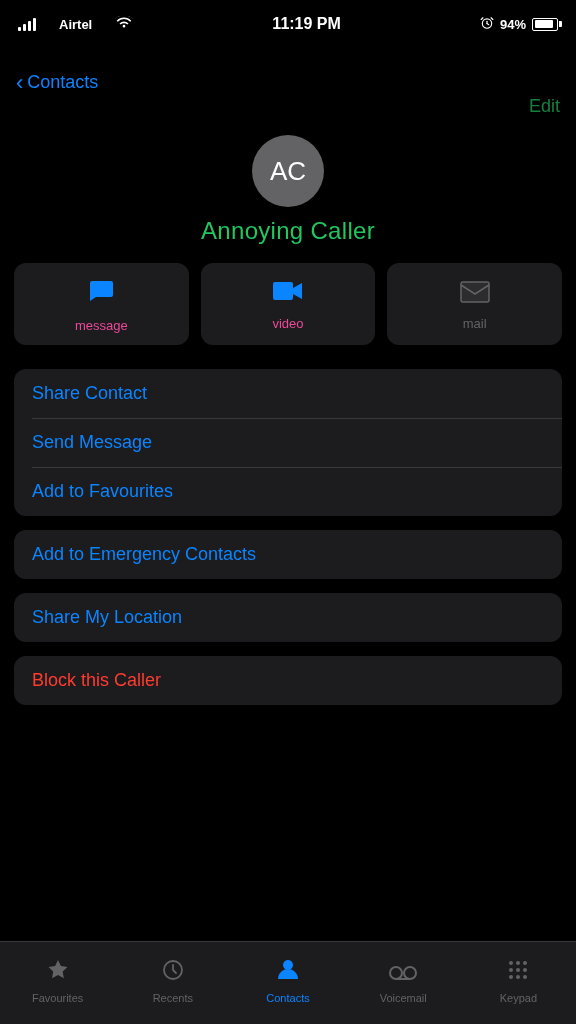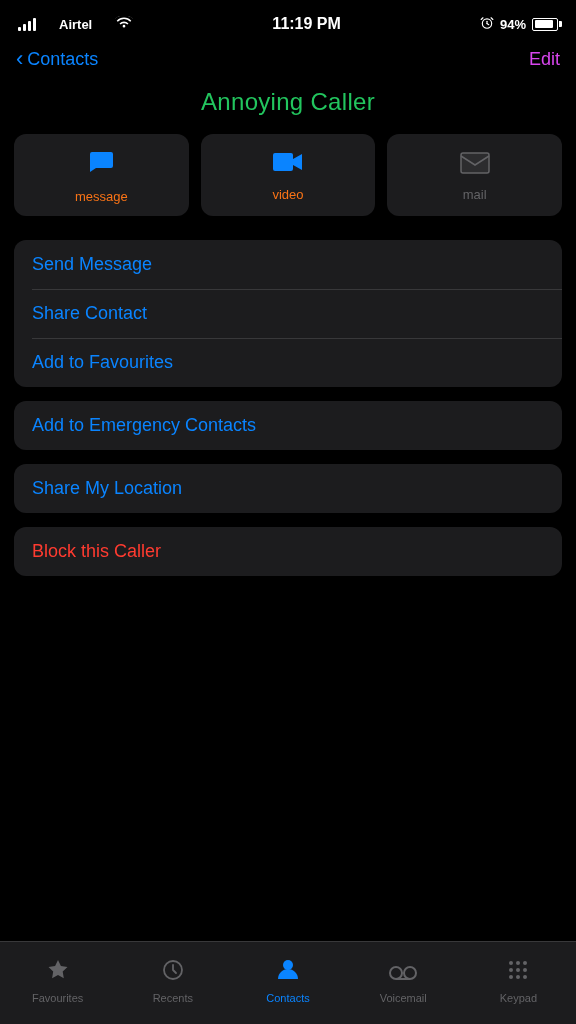--- a/index.html
+++ b/index.html
@@ -98,24 +98,25 @@
       font-size: 18px;
       font-weight: 400;
       cursor: pointer;
     }
     .back-chevron {
       font-size: 22px;
       line-height: 1;
       font-weight: 300;
     }
     .edit-btn {
-      color: #d946ef;
+      color: #15803d;
       font-size: 18px;
       font-weight: 400;
       cursor: pointer;
+      margin-top: 48px;
     }
 
     
     .contact-header {
       display: flex;
       flex-direction: column;
       align-items: center;
       padding: 8px 0 18px;
     }
     .avatar-circle {
@@ -166,21 +167,21 @@
       color: #0A84FF;
     }
     .action-btn.inactive .icon {
       color: #636366;
     }
     .action-btn .label {
       font-size: 13px;
       font-weight: 400;
     }
     .action-btn.active .label {
-      color: #f97316;
+      color: #ec4899;
     }
     .action-btn.inactive .label {
       color: #636366;
     }
 
     
     .section {
       background: #1C1C1E;
       border-radius: 12px;
       margin: 0 14px 14px;
@@ -287,20 +288,21 @@
 
 <div class="nav-header">
   <div class="back-btn">
     <span class="back-chevron">‹</span>
     <span>Contacts</span>
   </div>
   <div class="edit-btn">Edit</div>
 </div>
 
 <div class="contact-header">
+  <div class="avatar-circle">AC</div>
   <div class="contact-name">Annoying  Caller</div>
 </div>
 
 <div class="action-row">
   <div class="action-btn active">
     <span class="icon">
       <svg width="28" height="28" viewBox="0 0 28 28" fill="#0A84FF">
         <path d="M4 4h20a2 2 0 012 2v12a2 2 0 01-2 2H9l-6 4V6a2 2 0 012-2z"></path>
       </svg>
     </span>
@@ -320,22 +322,22 @@
       <svg width="30" height="22" viewBox="0 0 30 22" fill="none" stroke="#636366" stroke-width="1.5">
         <rect x="1" y="1" width="28" height="20" rx="2" fill="#2C2C2E" stroke="#636366"></rect>
         <path d="M1 4l14 9 14-9" stroke="#636366"></path>
       </svg>
     </span>
     <span class="label">mail</span>
   </div>
 </div>
 
 <div class="section">
+  <div class="list-item blue">Share Contact</div>
   <div class="list-item blue">Send Message</div>
-  <div class="list-item blue">Share Contact</div>
   <div class="list-item blue">Add to Favourites</div>
 </div>
 
 <div class="section">
   <div class="list-item blue">Add to Emergency Contacts</div>
 </div>
 
 <div class="section">
   <div class="list-item blue">Share My Location</div>
 </div>

